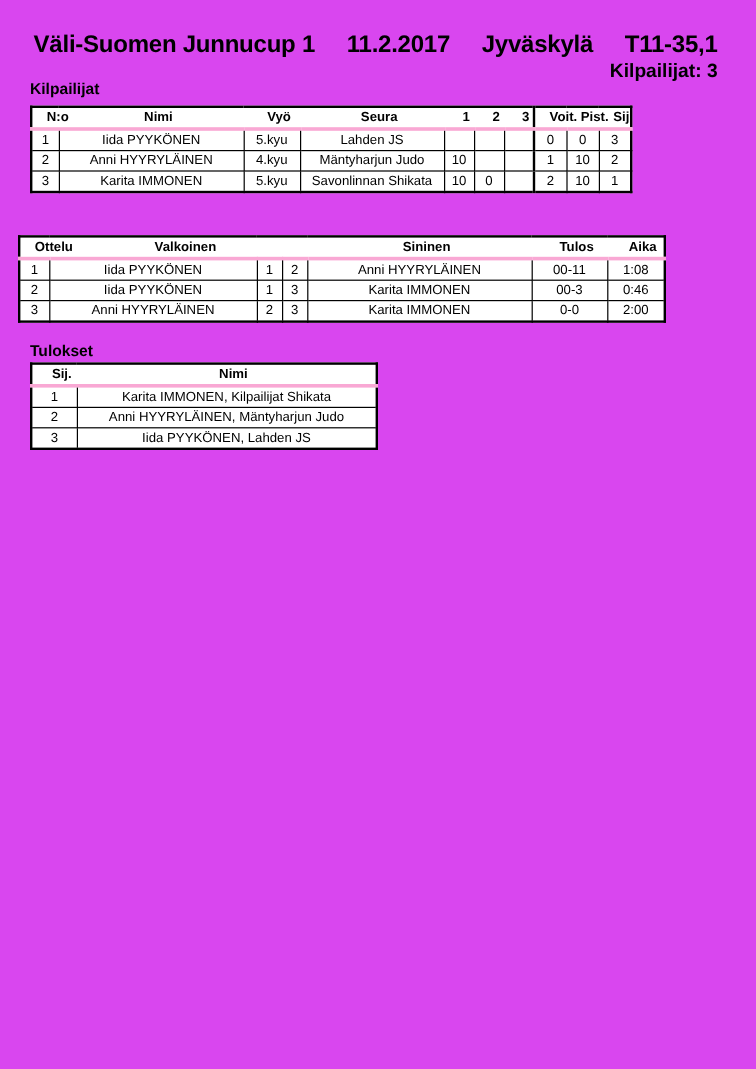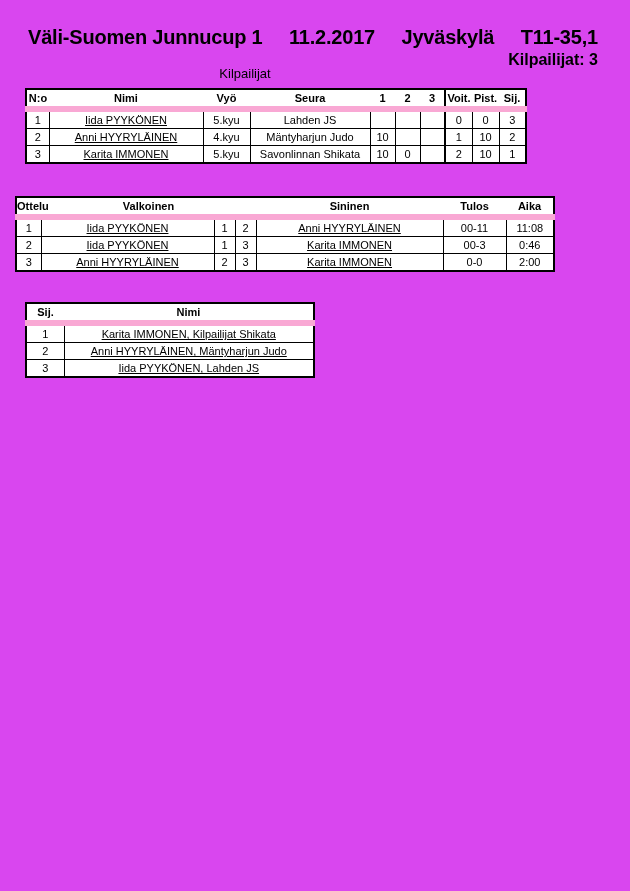--- a/index.html
+++ b/index.html
@@ -33,23 +33,22 @@
     top: 51px;
     left: 398px;
     width: 200px;
     text-align: right;
     font-size: 16px;
     font-weight: bold;
   }
 
   .section-label {
     position: absolute;
-    text-align: center;
     font-size: 13px;
-    font-weight: normal;
+    font-weight: bold;
   }
   .lbl-competitors { top: 66px; left: 25px; width: 440px; }
   .lbl-matches     { top: 179px; left: 25px; width: 538px; }
   .lbl-results     { top: 285px; left: 25px; width: 288px; }
 
   
   table.tbl {
     position: absolute;
     border-collapse: collapse;
     table-layout: fixed;
@@ -64,30 +63,31 @@
     height: 16px;
     line-height: 16px;
     padding: 0;
     font-size: 11px;
     white-space: nowrap;
     vertical-align: middle;
     text-align: center;
   }
   table.tbl th {
     font-weight: bold;
-    border-bottom: 6px solid #f9a8d4;
+    border-bottom: 3px solid #f9a8d4;
     overflow: visible;
+    padding-left: 12px;
   }
   table.tbl td {
     font-weight: normal;
     border: 1px solid #000000;
     overflow: hidden;
   }
   .al   { text-align: left; }
-  .pad8 { padding-left: 8px; text-decoration: underline; }
+  .pad8 { padding-left: 8px; }
   .pad6 { padding-left: 6px; }
   .pad1 { padding-left: 1px; }
   .thick { border-left: 2px solid #000000 !important; margin-top: 35px; }
 </style>
 </head>
 <body>
 
 <div class="page">
 
   <div class="title-row">
@@ -189,21 +189,21 @@
       </tr>
     </thead>
     <tbody>
       <tr>
         <td>1</td>
         <td class="al pad8">Iida PYYKÖNEN</td>
         <td>1</td>
         <td>2</td>
         <td class="al pad8">Anni HYYRYLÄINEN</td>
         <td>00-11</td>
-        <td>11:08</td>
+        <td>1:08</td>
       </tr>
       <tr>
         <td>2</td>
         <td class="al pad8">Iida PYYKÖNEN</td>
         <td>1</td>
         <td>3</td>
         <td class="al pad8">Karita IMMONEN</td>
         <td>00-3</td>
         <td>0:46</td>
       </tr>
@@ -212,20 +212,21 @@
         <td class="al pad8">Anni HYYRYLÄINEN</td>
         <td>2</td>
         <td>3</td>
         <td class="al pad8">Karita IMMONEN</td>
         <td>0-0</td>
         <td>2:00</td>
       </tr>
     </tbody>
   </table>
 
+  <div class="section-label lbl-results">Tulokset</div>
 
   <table class="tbl tbl-results">
     <colgroup>
       <col style="width:38px">
         <col style="width:250px">
     </colgroup>
     <thead>
       <tr>
         <th>Sij.</th>
         <th>Nimi</th>

